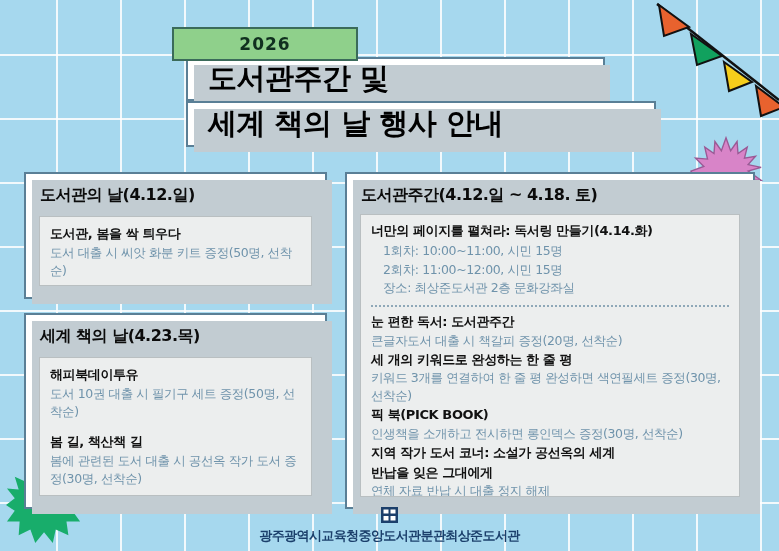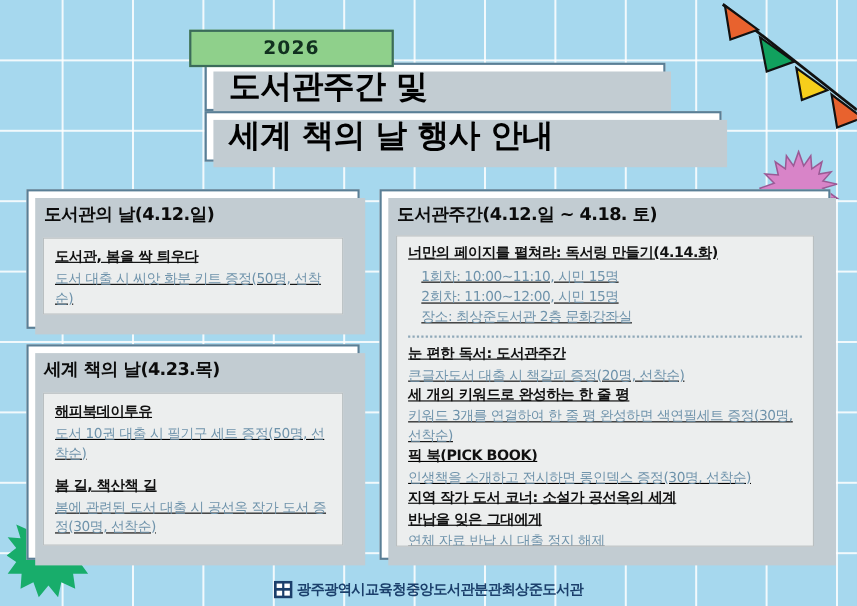--- a/index.html
+++ b/index.html
@@ -156,21 +156,20 @@
   .inner-box {
     position: absolute;
     left: 13px;
     right: 13px;
     bottom: 11px;
     top: 42px;
     background: #eceeee;
     border: 1px solid #b9bfc1;
     padding: 8px 10px 6px 10px;
     overflow: hidden;
-    text-decoration: underline;
   }
 
   .card-right .inner-box { top: 40px; bottom: 10px; padding: 7px 10px 16px 10px; }
 
   .evt { margin-bottom: 7px; }
   .evt:last-child { margin-bottom: 0; }
 
   .evt-title {
     font-size: 13px;
     font-weight: bold;
@@ -211,20 +210,21 @@
   .footer {
     position: absolute;
     left: 0;
     right: 0;
     bottom: 6px;
     display: flex;
     align-items: center;
     justify-content: center;
     gap: 4px;
     z-index: 5;
+    flex-direction: column;
   }
 
   .footer-logo {
     width: 17px;
     height: 16px;
     flex: none;
   }
 
   .footer-text {
     font-size: 13px;
@@ -289,21 +289,21 @@
     </div>
   </div>
 
   <div class="card card-right">
     <div class="card-title">도서관주간(4.12.일 ~ 4.18. 토)</div>
     <div class="inner-box">
 
       <div class="evt">
         <div class="evt-title">너만의 페이지를 펼쳐라: 독서링 만들기(4.14.화)</div>
         <div class="sessions">
-          <div class="session-line">1회차: 10:00~11:10, 시민 15명</div>
+          <div class="session-line">1회차: 10:00~11:00, 시민 15명</div>
           <div class="session-line">2회차: 11:00~12:00, 시민 15명</div>
           <div class="session-line">장소: 최상준도서관 2층 문화강좌실</div>
         </div>
       </div>
 
       <hr class="divider">
 
       <div class="tight">
         <div class="evt">
           <div class="evt-title">눈 편한 독서: 도서관주간</div>

